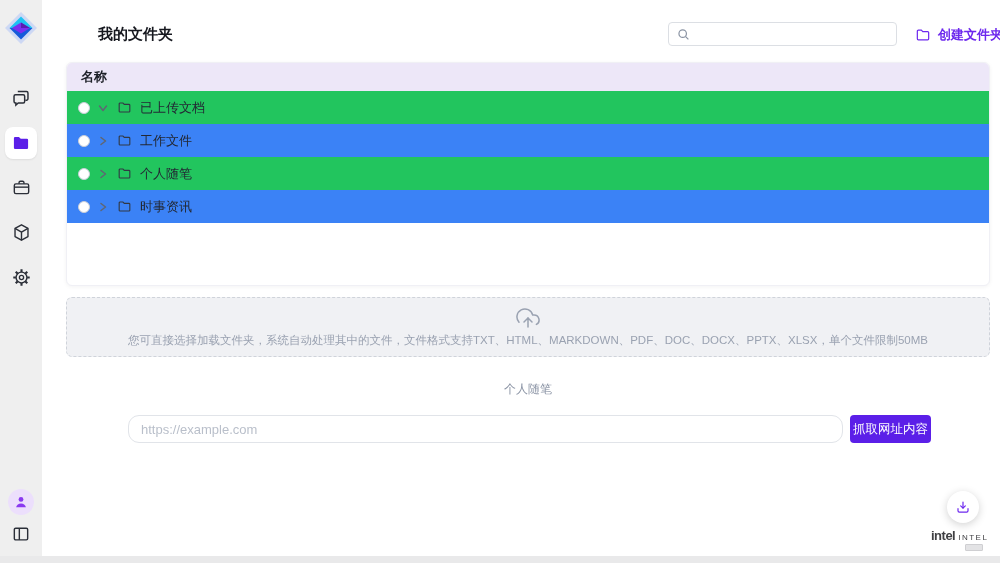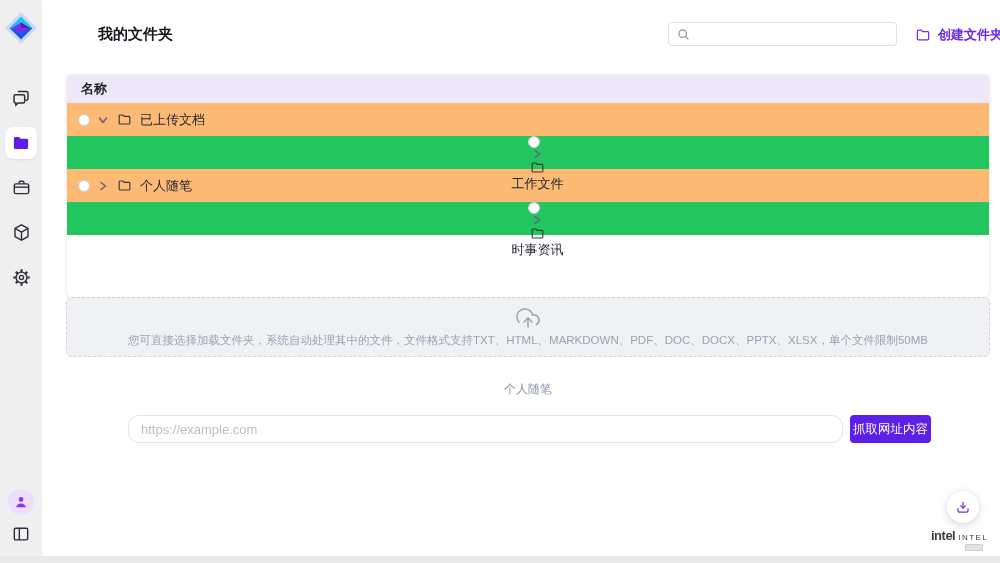--- a/index.html
+++ b/index.html
@@ -16,24 +16,24 @@
   .sb-bottom { position:absolute; bottom:16px; left:0; width:42px; display:flex; flex-direction:column; align-items:center; gap:6px; }
   .avatar-circle { width:26px; height:26px; border-radius:50%; background:#ecdffc; display:flex; align-items:center; justify-content:center; cursor:pointer; }
 
   
   .page-title { position:absolute; left:66px; top:25px; font-size:15px; font-weight:bold; color:#16181f;margin-left:32px; }
   .search-box { position:absolute; left:668px; top:22px; width:229px; height:24px; border:1px solid #dcdfe4; border-radius:4px; background:#fff; display:flex; align-items:center; padding-left:8px; }
   .search-box input { border:none; outline:none; flex:1; height:100%; font-size:12px; margin-left:6px; background:transparent; color:#333; }
   .create-btn { position:absolute; left:915px; top:26px; display:flex; align-items:center; gap:7px; color:#6d28ee; font-size:13px; font-weight:bold; cursor:pointer; white-space:nowrap; }
 
   
-  .folder-table { position:absolute; left:66px; top:62px; width:924px; height:224px; background:#fff; border:1px solid #f0f0f5; border-radius:6px; box-shadow:0 1px 4px rgba(20,20,40,.05); overflow:hidden;margin-top:12px; }
+  .folder-table { position:absolute; left:66px; top:62px; width:924px; height:224px; background:#fff; border:1px solid #f0f0f5; border-radius:6px; box-shadow:0 1px 4px rgba(20,20,40,.05); overflow:hidden; }
   .table-head { height:28px; background:#ede7f8; display:flex; align-items:center; padding-left:14px; font-size:13px; font-weight:bold; color:#1d2028; }
-  .table-row { height:33px; display:flex; align-items:center; padding-left:11px; background:#fdba74; cursor:pointer; }
-  .table-row.alt { background:#22c55e;flex-direction:column; }
+  .table-row { height:33px; display:flex; align-items:center; padding-left:11px; background:#22c55e; cursor:pointer; }
+  .table-row.alt { background:#3b82f6; }
   .row-check { width:12px; height:12px; border:1.5px solid #c9ced8; border-radius:50%; background:#fff; flex:0 0 auto; cursor:pointer; }
   .chev { width:12px; height:12px; margin-left:7px; flex:0 0 auto; color:#5f6673; cursor:pointer; }
   .chev.down { transform:rotate(90deg); }
   .row-folder { width:15px; height:15px; margin-left:8px; flex:0 0 auto; }
   .row-label { margin-left:8px; font-size:13px; color:#232834; }
 
   
   .upload-zone { position:absolute; left:66px; top:297px; width:924px; height:60px; background:#f0f1f4; border:1px dashed #cfd3da; border-radius:6px; display:flex; flex-direction:column; align-items:center; justify-content:center; cursor:pointer; }
   .upload-hint { font-size:11.5px; color:#9aa2b1; margin-top:3px; }
 

